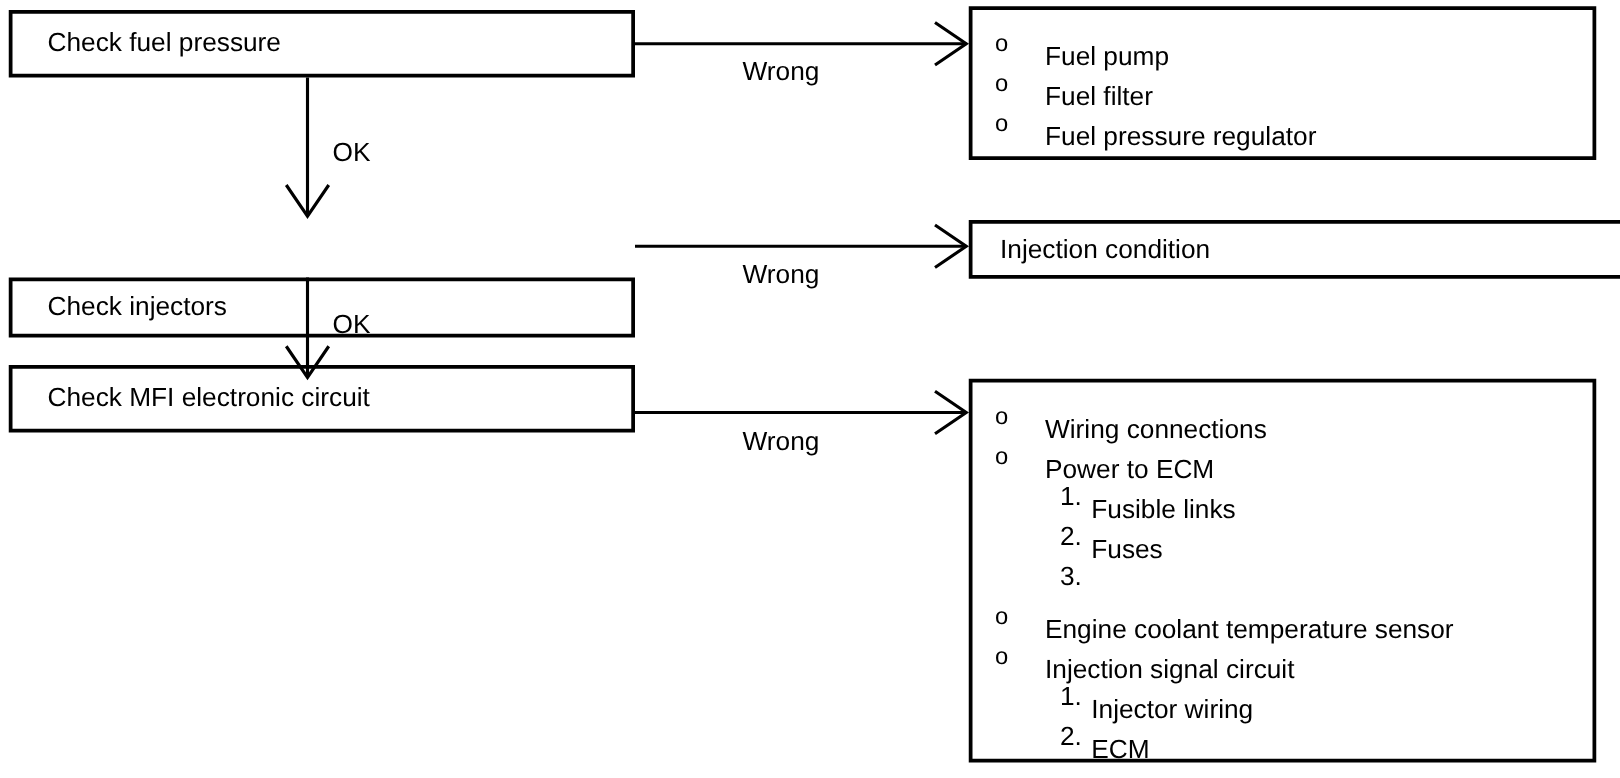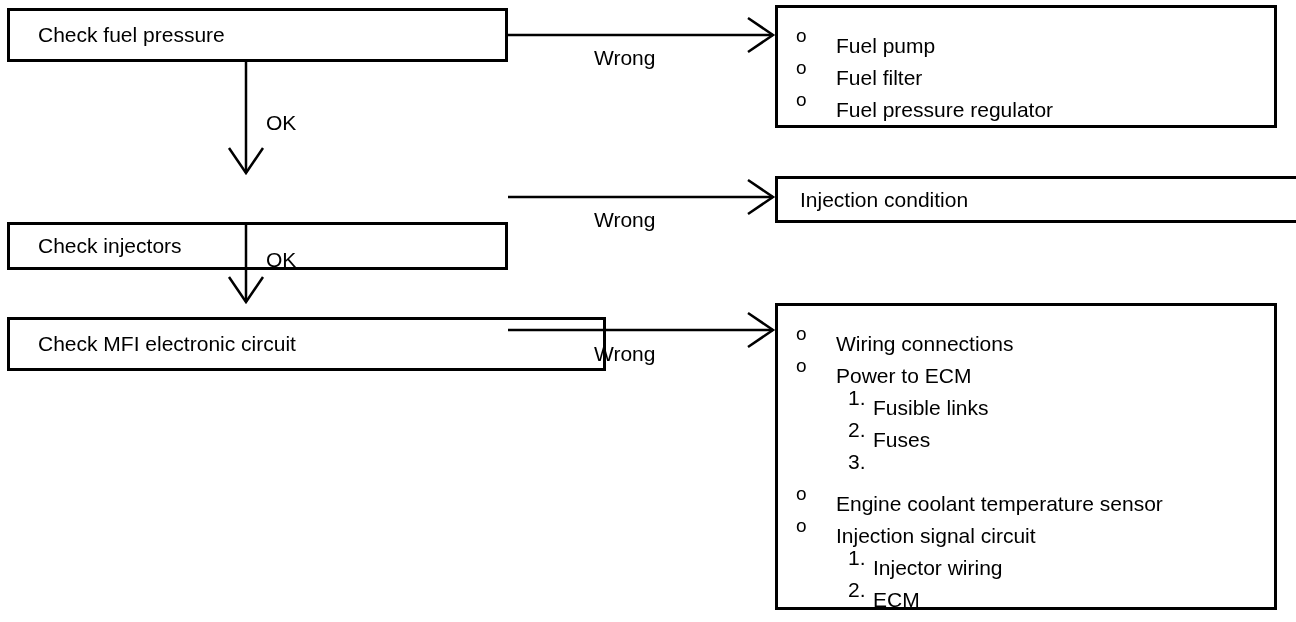--- a/index.html
+++ b/index.html
@@ -97,21 +97,21 @@
 <div id="canvas">
 
   <div class="box" style="left:7px;top:8px;width:501px;height:54px;padding-left:16px;">
     <span class="proc-label">Check fuel pressure</span>
   </div>
 
   <div class="box" style="left:7px;top:174px;width:501px;height:48px;margin-top:48px;">
     <span class="proc-label">Check injectors</span>
   </div>
 
-  <div class="box" style="left:7px;top:317px;width:599px;height:54px;">
+  <div class="box" style="left:7px;top:292px;width:501px;height:54px;">
     <span class="proc-label">Check MFI electronic circuit</span>
   </div>
 
   <div class="box" style="left:775px;top:5px;width:502px;height:123px;">
     <div class="list">
       <div class="li">
         <span class="bullet">o</span>
         <span class="txt">Fuel pump</span>
       </div>
       <div class="li">

